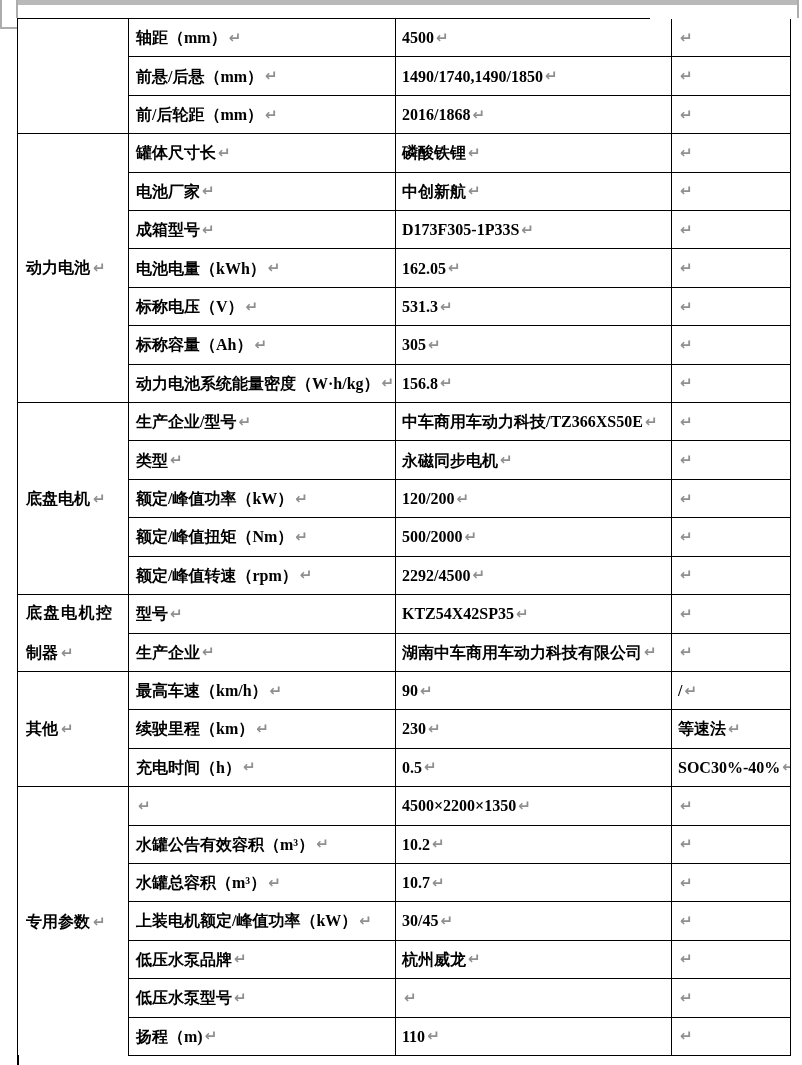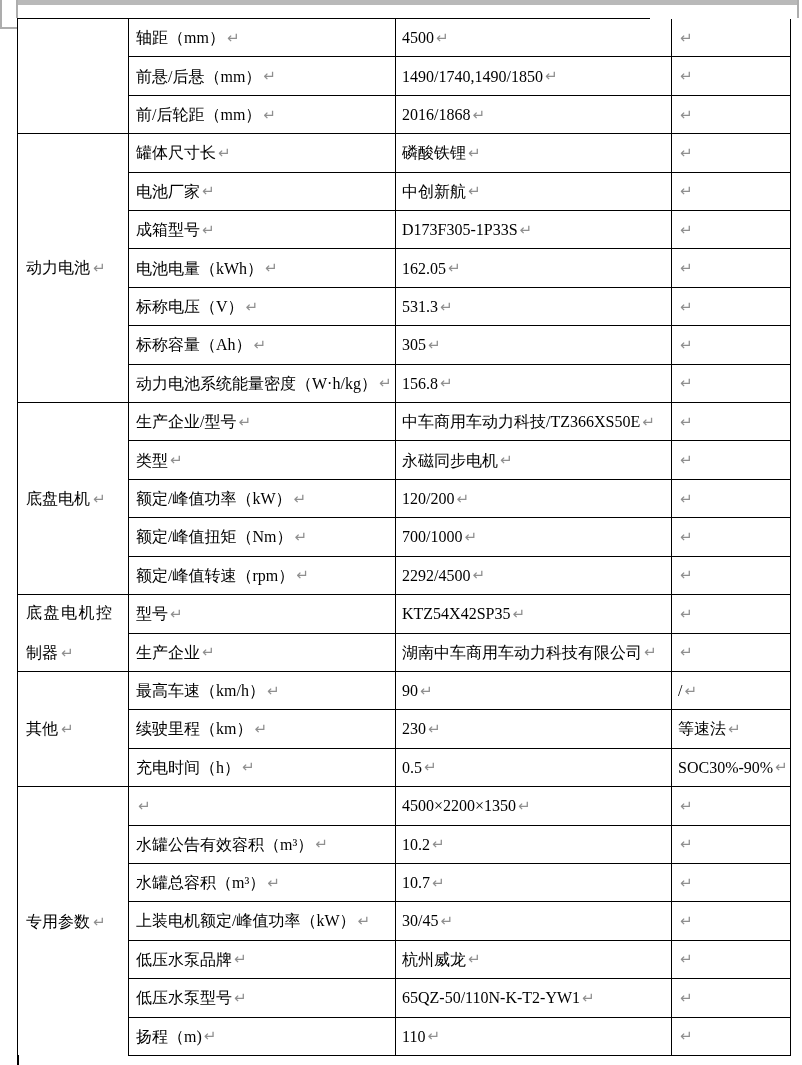--- a/index.html
+++ b/index.html
@@ -23,20 +23,21 @@
   
   .tbl {
     position:absolute; left:17px; top:18px; width:633px;
     border-top:1.5px solid #000; border-left:1.5px solid #000;
     display:grid;
     grid-template-columns:111px 267px 276px 118.5px;
     grid-auto-rows:38.42px;
     background:#a21caf;
     font-size:16px;
     line-height:1.2;
+    font-weight:bold;
   }
   .cell {
     border-right:1.5px solid #000;
     border-bottom:1.5px solid #000;
     display:flex; align-items:center;
     overflow:hidden;
     background:#fff;
   }
   .cat   { padding:0 16px 0 8px; }
   .cat .txt { display:block; width:100%; text-align:justify; line-height:40px; }
@@ -228,21 +229,21 @@
     </div>
     <div class="cell note">
       <span class="t"></span>
       <span class="mark">↵</span>
     </div>
     <div class="cell param">
       <span class="t">额定/峰值扭矩（Nm）</span>
       <span class="mark">↵</span>
     </div>
     <div class="cell val">
-      <span class="t">700/1000</span>
+      <span class="t">500/2000</span>
       <span class="mark">↵</span>
     </div>
     <div class="cell note">
       <span class="t"></span>
       <span class="mark">↵</span>
     </div>
     <div class="cell param">
       <span class="t">额定/峰值转速（rpm）</span>
       <span class="mark">↵</span>
     </div>
@@ -310,21 +311,21 @@
     </div>
     <div class="cell param">
       <span class="t">充电时间（h）</span>
       <span class="mark">↵</span>
     </div>
     <div class="cell val">
       <span class="t">0.5</span>
       <span class="mark">↵</span>
     </div>
     <div class="cell note">
-      <span class="t">SOC30%-90%</span>
+      <span class="t">SOC30%-40%</span>
       <span class="mark">↵</span>
     </div>
     <div class="cell cat no-bottom" style="grid-row: span 7; align-items: center;">
       <div class="txt"><span>专用参数</span><span class="mark">↵</span></div>
     </div>
     <div class="cell param">
       <span class="mark">↵</span>
     </div>
     <div class="cell val">
       <span class="t">4500×2200×1350</span>
@@ -380,21 +381,20 @@
     </div>
     <div class="cell note">
       <span class="t"></span>
       <span class="mark">↵</span>
     </div>
     <div class="cell param">
       <span class="t">低压水泵型号</span>
       <span class="mark">↵</span>
     </div>
     <div class="cell val">
-      <span class="t">65QZ-50/110N-K-T2-YW1</span>
       <span class="mark">↵</span>
     </div>
     <div class="cell note">
       <span class="t"></span>
       <span class="mark">↵</span>
     </div>
     <div class="cell param">
       <span class="t">扬程（m)</span>
       <span class="mark">↵</span>
     </div>

